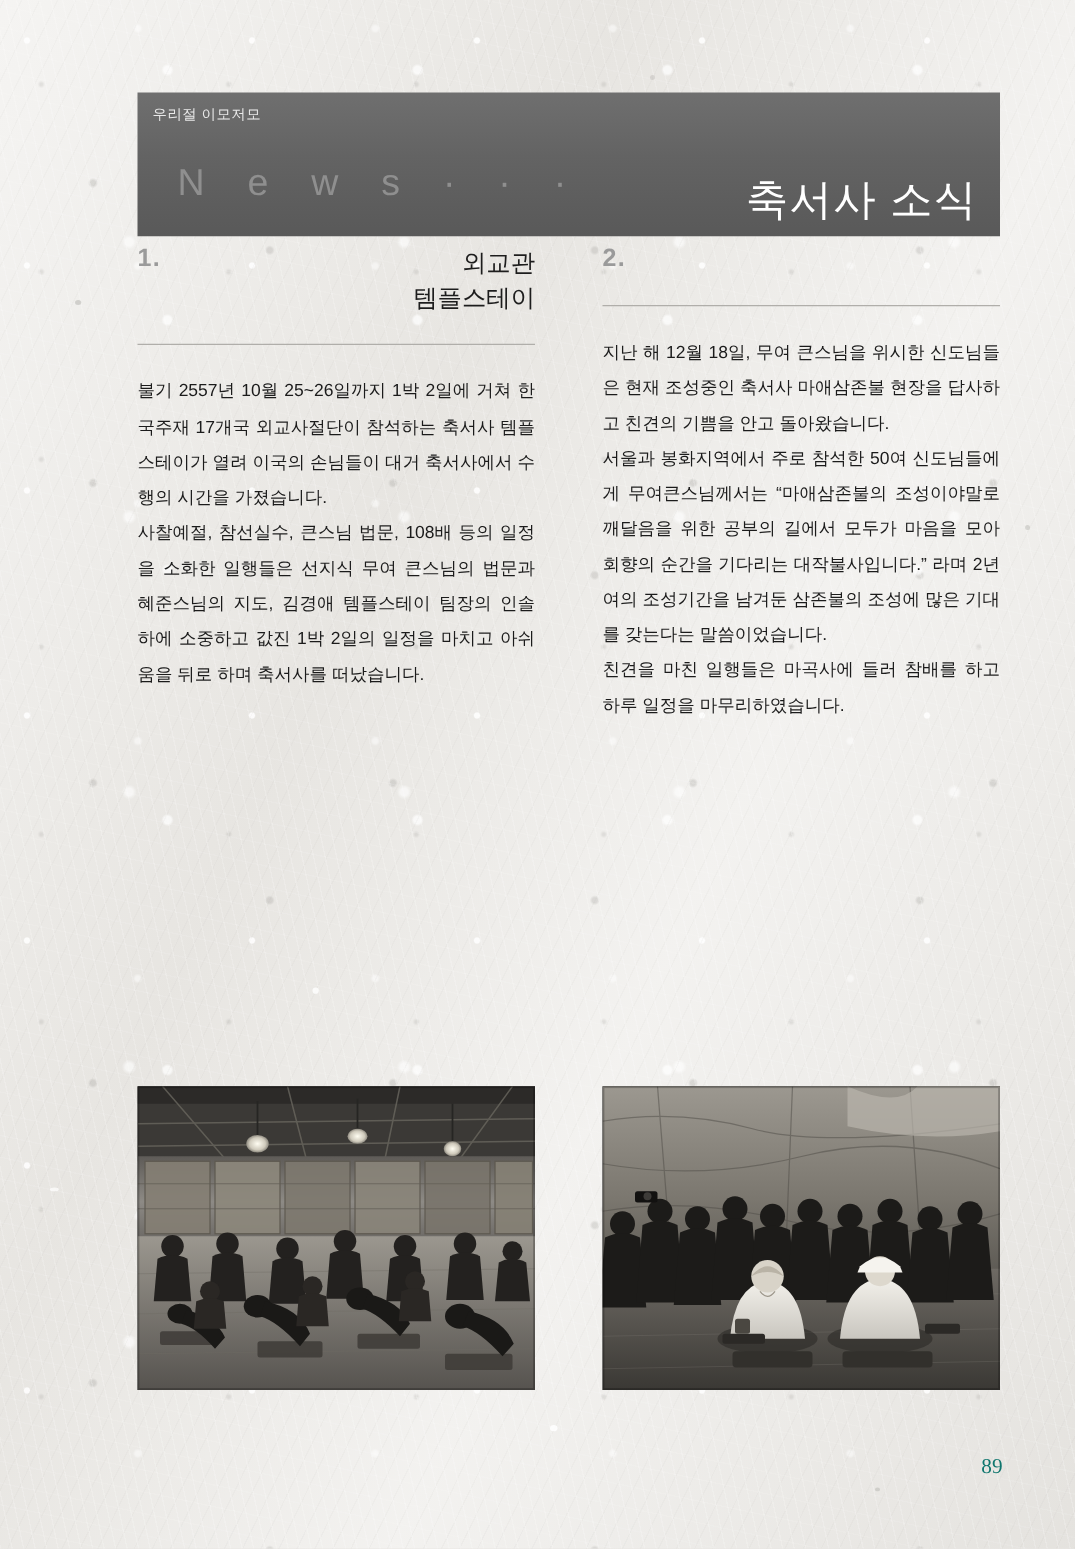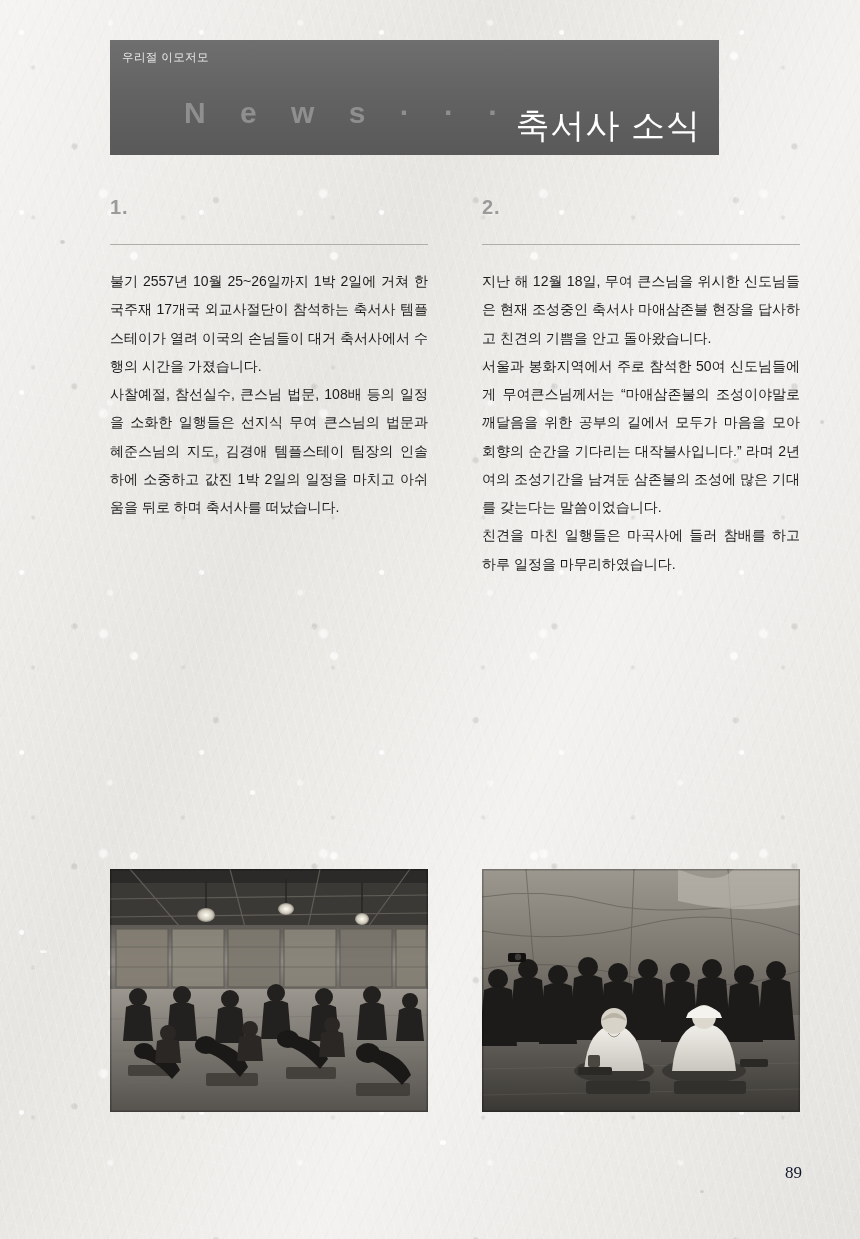--- a/index.html
+++ b/index.html
@@ -44,42 +44,41 @@
   .speck {
     position: absolute;
     border-radius: 50%;
     pointer-events: none;
   }
 
   
   .header {
     position: absolute;
     left: 110px;
-    top: 40px;
-    width: 609px;
+    top: 74px;
+    width: 690px;
     height: 115px;
     background: linear-gradient(180deg, #6f6f6f 0%, #636363 45%, #595959 100%);
   }
   .header .kicker {
     position: absolute;
     left: 12px;
     top: 10px;
     font-size: 11.5px;
     color: #e9e9e9;
     letter-spacing: 0.4px;
   }
   .header .newsword {
     position: absolute;
     left: 32px;
     top: 56px;
     font-size: 30px;
     letter-spacing: 13px;
     color: #8f8f8f;
-    font-weight: 700;
-    margin-left: 42px;
+    font-weight: 400;
   }
   .header .title {
     position: absolute;
     right: 18px;
     bottom: 6px;
     font-size: 34px;
     color: #ffffff;
     letter-spacing: 1px;
     font-weight: 400;
   }
@@ -138,21 +137,21 @@
     background: #222;
   }
   .photo.left  { left: 110px;  top: 869px; }
   .photo.right { left: 482px;  top: 869px; }
 
   .pageno {
     position: absolute;
     right: 58px;
     top: 1163px;
     font-size: 17px;
-    color: #0f172a;
+    color: #0f766e;
     font-family: "Liberation Serif", serif;
   }
 </style>
 </head>
 <body>
 
 <div class="page">
   <div class="fiber"></div>
 
   <div class="speck" style="left:60px;top:240px;width:5px;height:4px;background:rgba(150,148,144,.35)"></div>
@@ -167,20 +166,24 @@
 <div class="header">
   <div class="kicker">우리절 이모저모</div>
   <div class="newsword">N e w s · · ·</div>
   <div class="title">축서사 소식</div>
 </div>
 
 <div class="cols">
 
   <div class="col left">
     <div class="num">1.</div>
+    <div class="arttitle">
+      <div>외교관</div>
+      <div>템플스테이</div>
+    </div>
     <hr class="rule">
     <div class="body">
       <p style="white-space:pre-line">불기 2557년 10월 25~26일까지 1박 2일에 거쳐 한국주재 17개국 외교사절단이 참석하는 축서사 템플스테이가 열려 이국의 손님들이 대거 축서사에서 수행의 시간을 가졌습니다.
 사찰예절, 참선실수, 큰스님 법문, 108배 등의 일정을 소화한 일행들은 선지식 무여 큰스님의 법문과 혜준스님의 지도, 김경애 템플스테이 팀장의 인솔 하에 소중하고 값진 1박 2일의 일정을 마치고 아쉬움을 뒤로 하며 축서사를 떠났습니다.</p>
     </div>
   </div>
 
   <div class="col right">
     <div class="num">2.</div>
     <hr class="rule">

